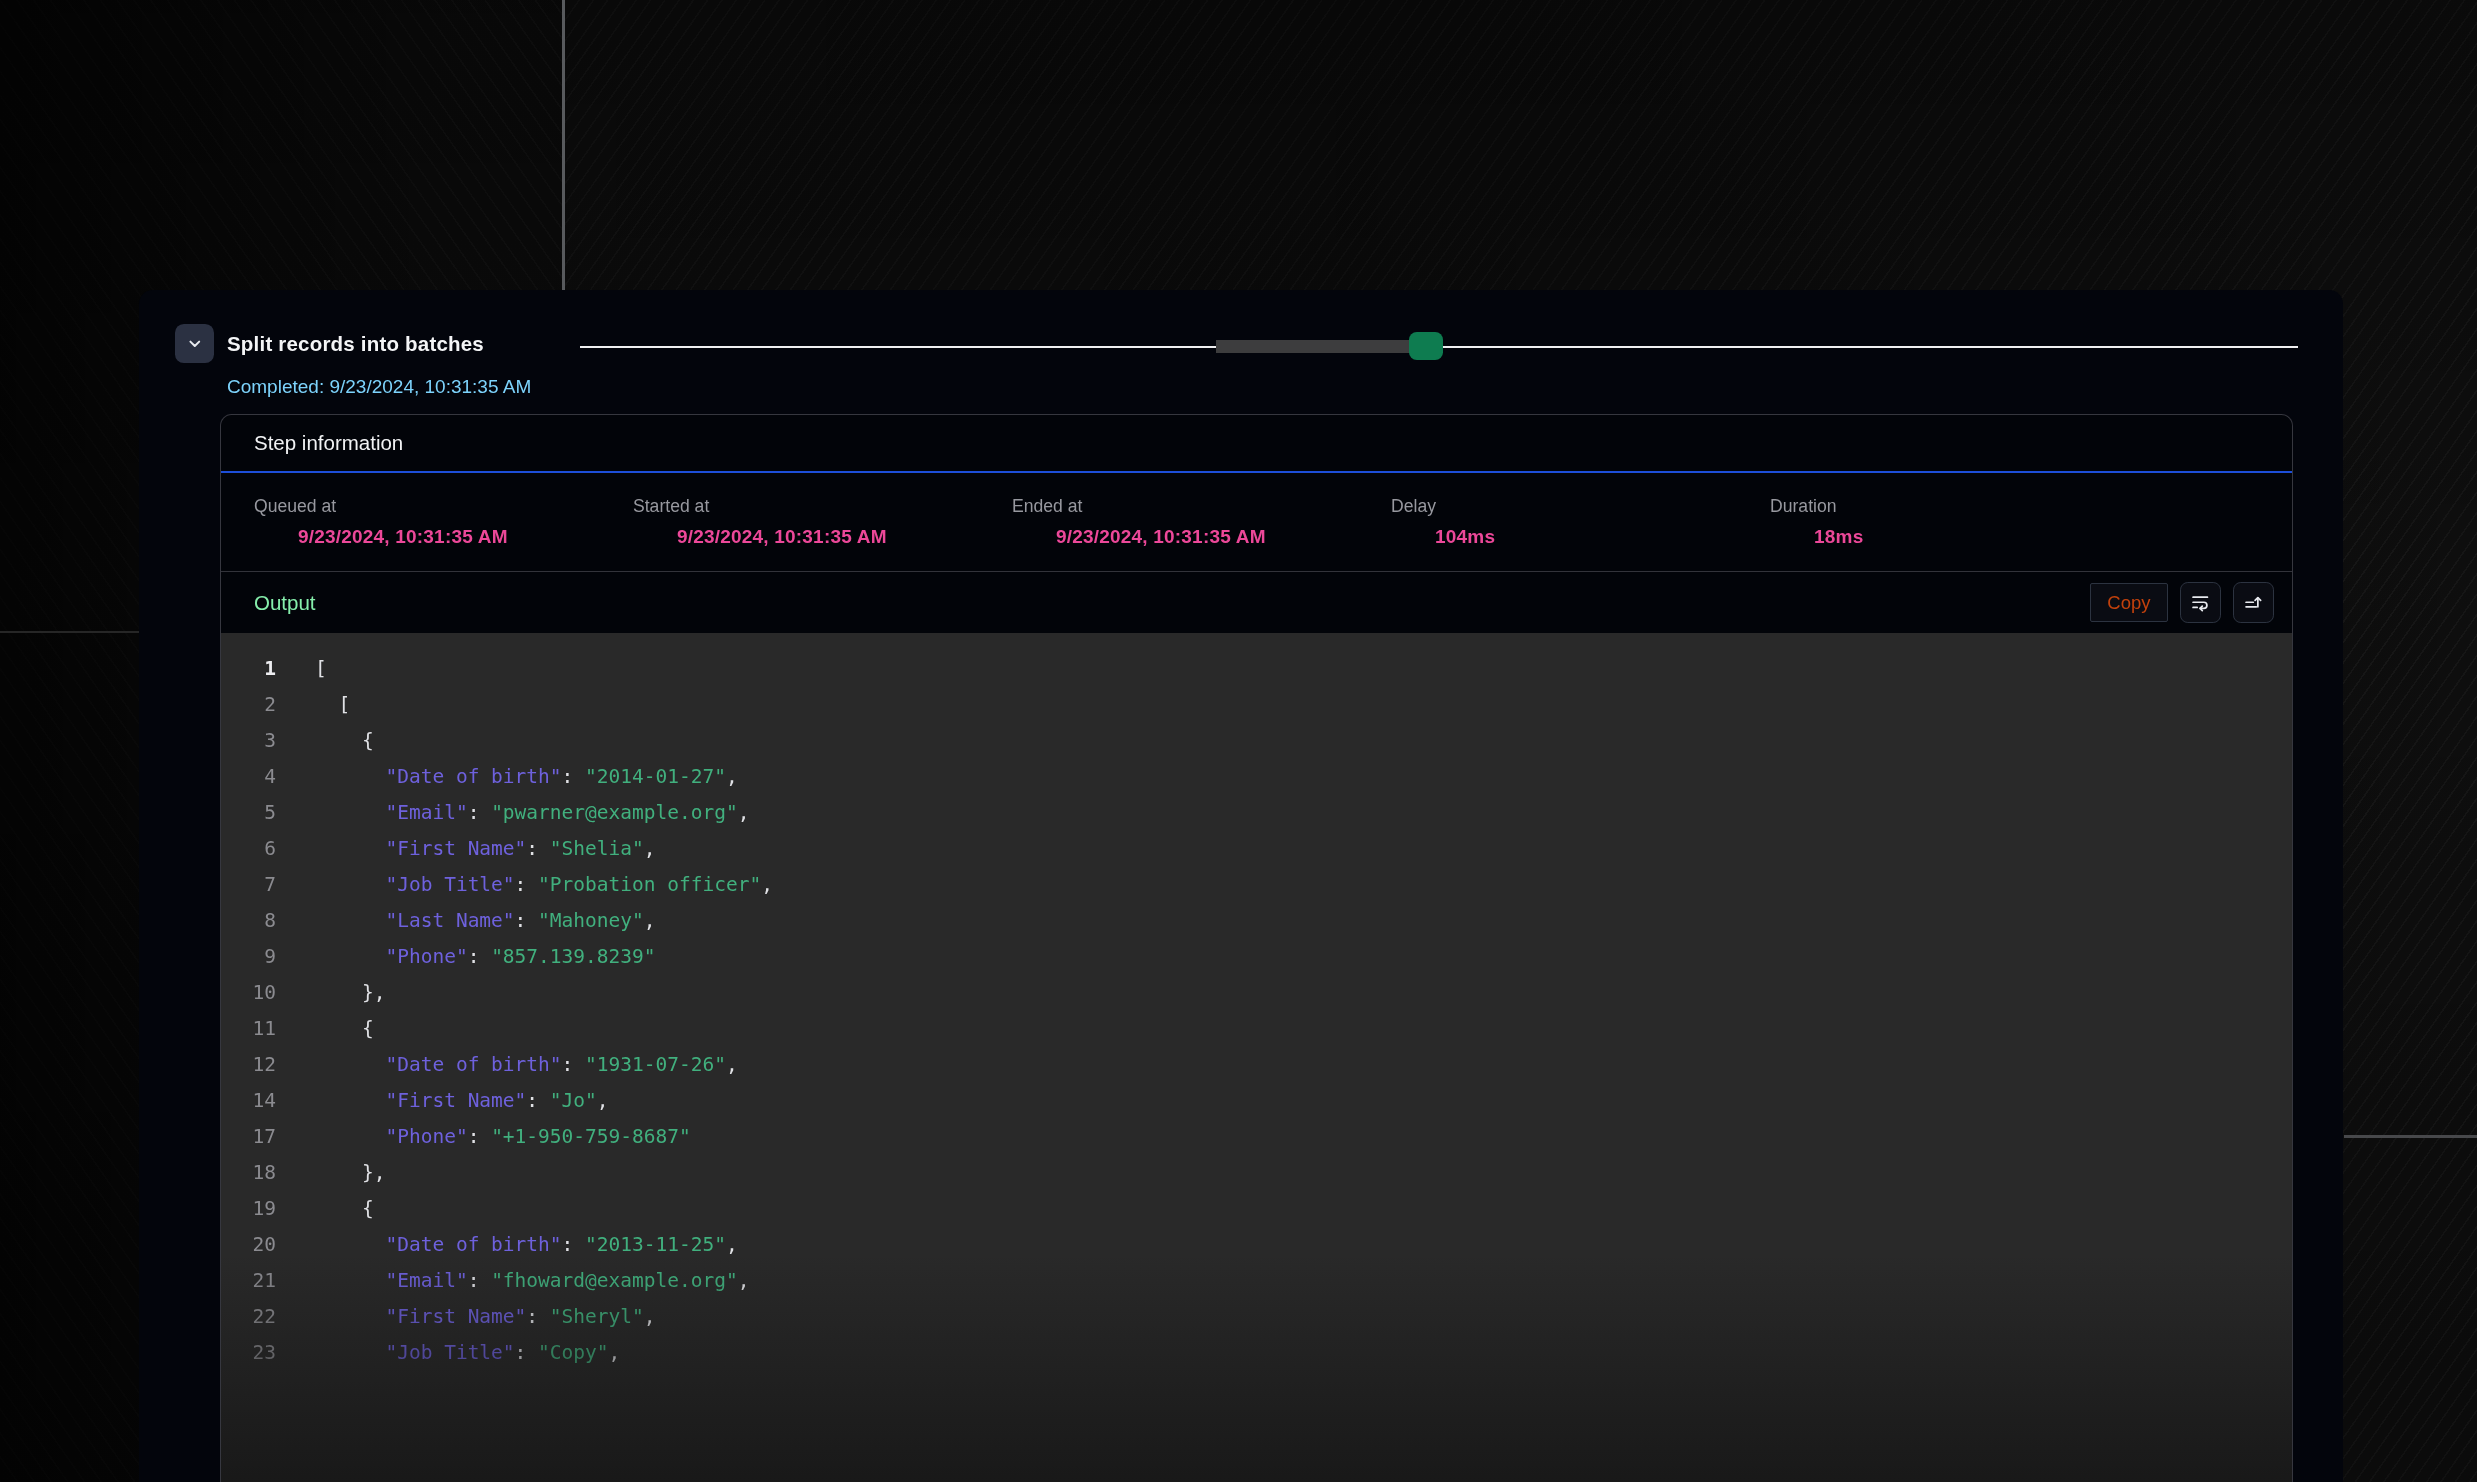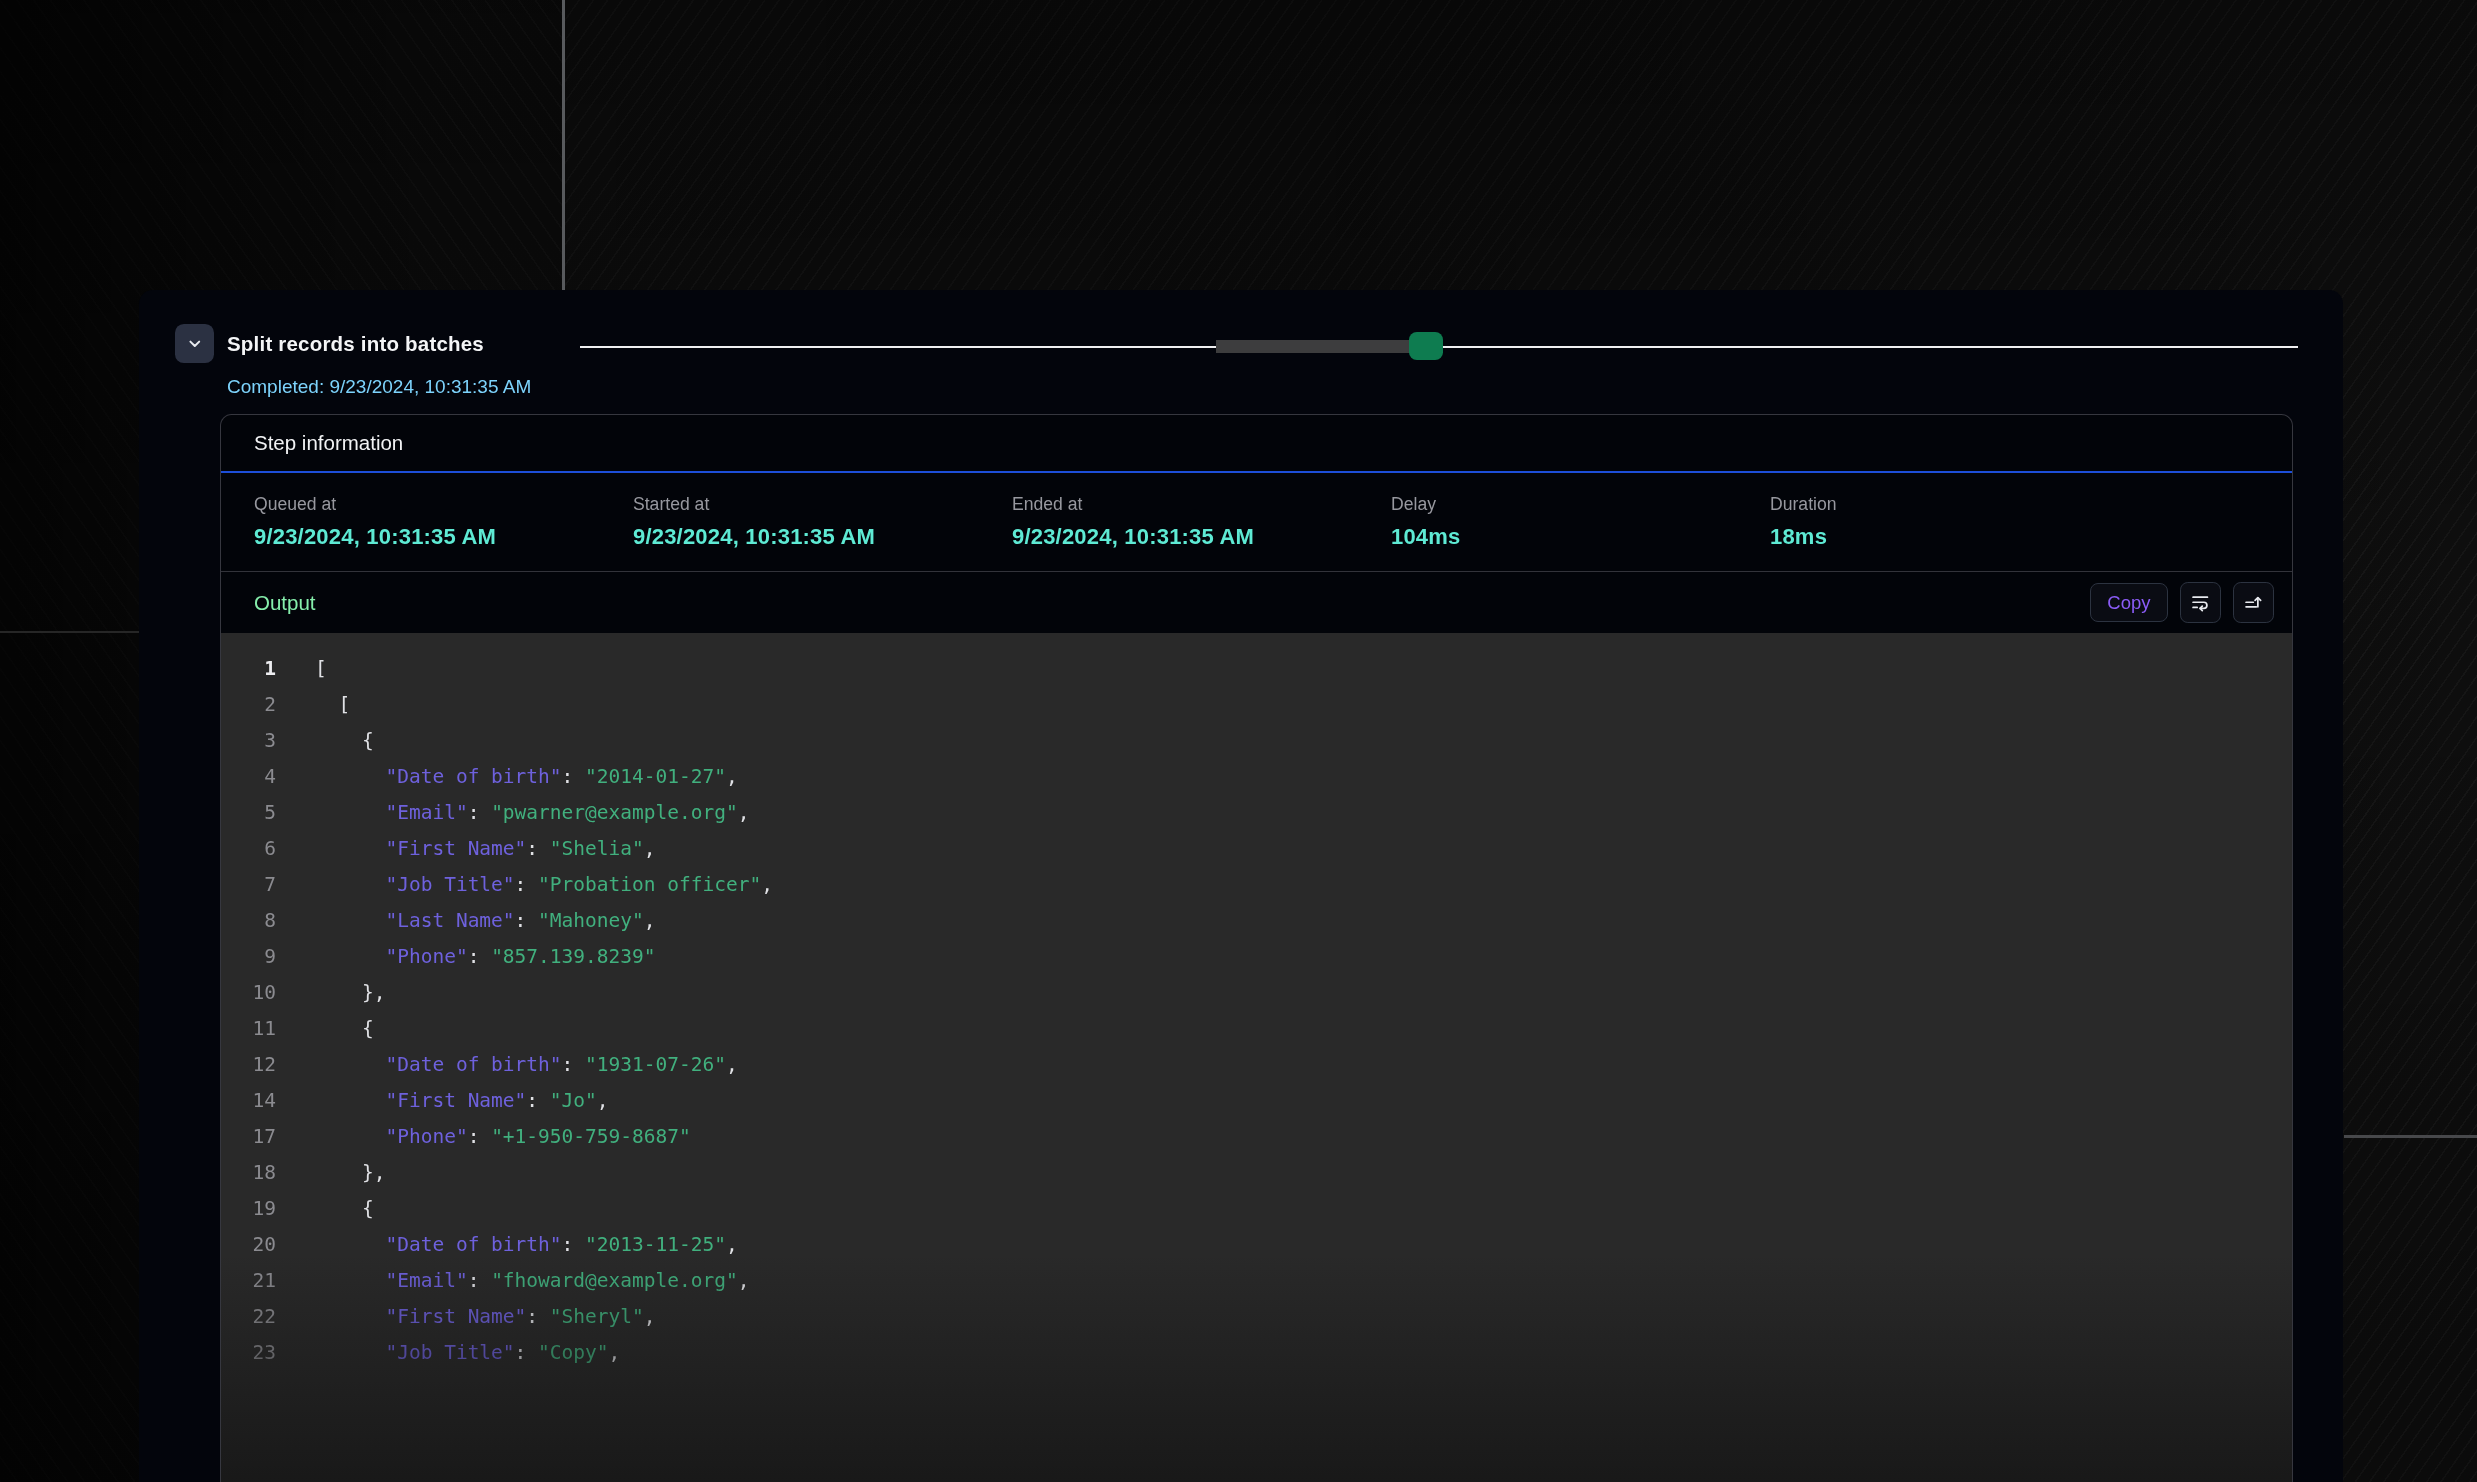--- a/index.html
+++ b/index.html
@@ -46,27 +46,27 @@
 
   
   .card{position:absolute;left:81px;top:124px;width:2073px;bottom:0;
     border:1px solid #36373f;border-bottom:none;border-radius:11.7px 11.7px 0 0;overflow:hidden;background:#020409;}
   .card-header{height:58px;display:flex;align-items:center;padding-left:33px;border-bottom:2px solid #1d4ed8;}
   .card-header-title{font-size:20.5px;color:#f2f3f5;font-weight:500;}
 
   .info-grid{height:99px;border-bottom:1px solid #32333a;display:grid;
     grid-template-columns:repeat(5,379px);align-content:center;padding:0 33px;}
   .info-label{font-size:17.6px;color:#97989f;font-weight:400;}
-  .info-value{font-size:22px;color:#5eead4;font-weight:700;margin-top:8.8px;letter-spacing:0.2px;}
+  .info-value{font-size:19px;color:#ec4899;font-weight:700;margin-top:8.8px;letter-spacing:0.2px;margin-left:44px;}
 
   .output-row{height:61px;display:flex;align-items:center;padding:0 18.5px 0 33px;}
   .output-title{font-size:20.5px;color:#86efac;font-weight:400;}
   .output-actions{margin-left:auto;display:flex;align-items:center;gap:11.7px;}
-  .copy-btn{height:39px;padding:0 16.6px;border-radius:8px;border:1.5px solid #2c3340;background:#0a0c13;
-    color:#8b5cf6;font-size:18.5px;font-family:"Liberation Sans",sans-serif;cursor:pointer;}
+  .copy-btn{height:39px;padding:0 16.6px;border-radius:2px;border:1.5px solid #2c3340;background:#0a0c13;
+    color:#c2410c;font-size:18.5px;font-family:"Liberation Sans",sans-serif;cursor:pointer;}
   .icon-btn{width:41px;height:41px;border-radius:7.8px;border:1.5px solid #2c3340;background:#0a0c13;
     display:flex;align-items:center;justify-content:center;cursor:pointer;}
   .icon-btn svg{stroke:#e8eaef;}
 
   
   .code-block{position:absolute;left:0;right:0;top:218px;bottom:0;background:#292929;overflow:hidden;}
   .code-lines{padding-top:17.6px;font-family:"DejaVu Sans Mono",monospace;font-size:19.5px;}
   .code-line{display:flex;height:36px;align-items:center;}
   .ln{width:55px;flex:0 0 55px;text-align:right;color:#8b8b90;font-size:19.5px;}
   .ln-active{color:#ededf0;font-weight:700;}

